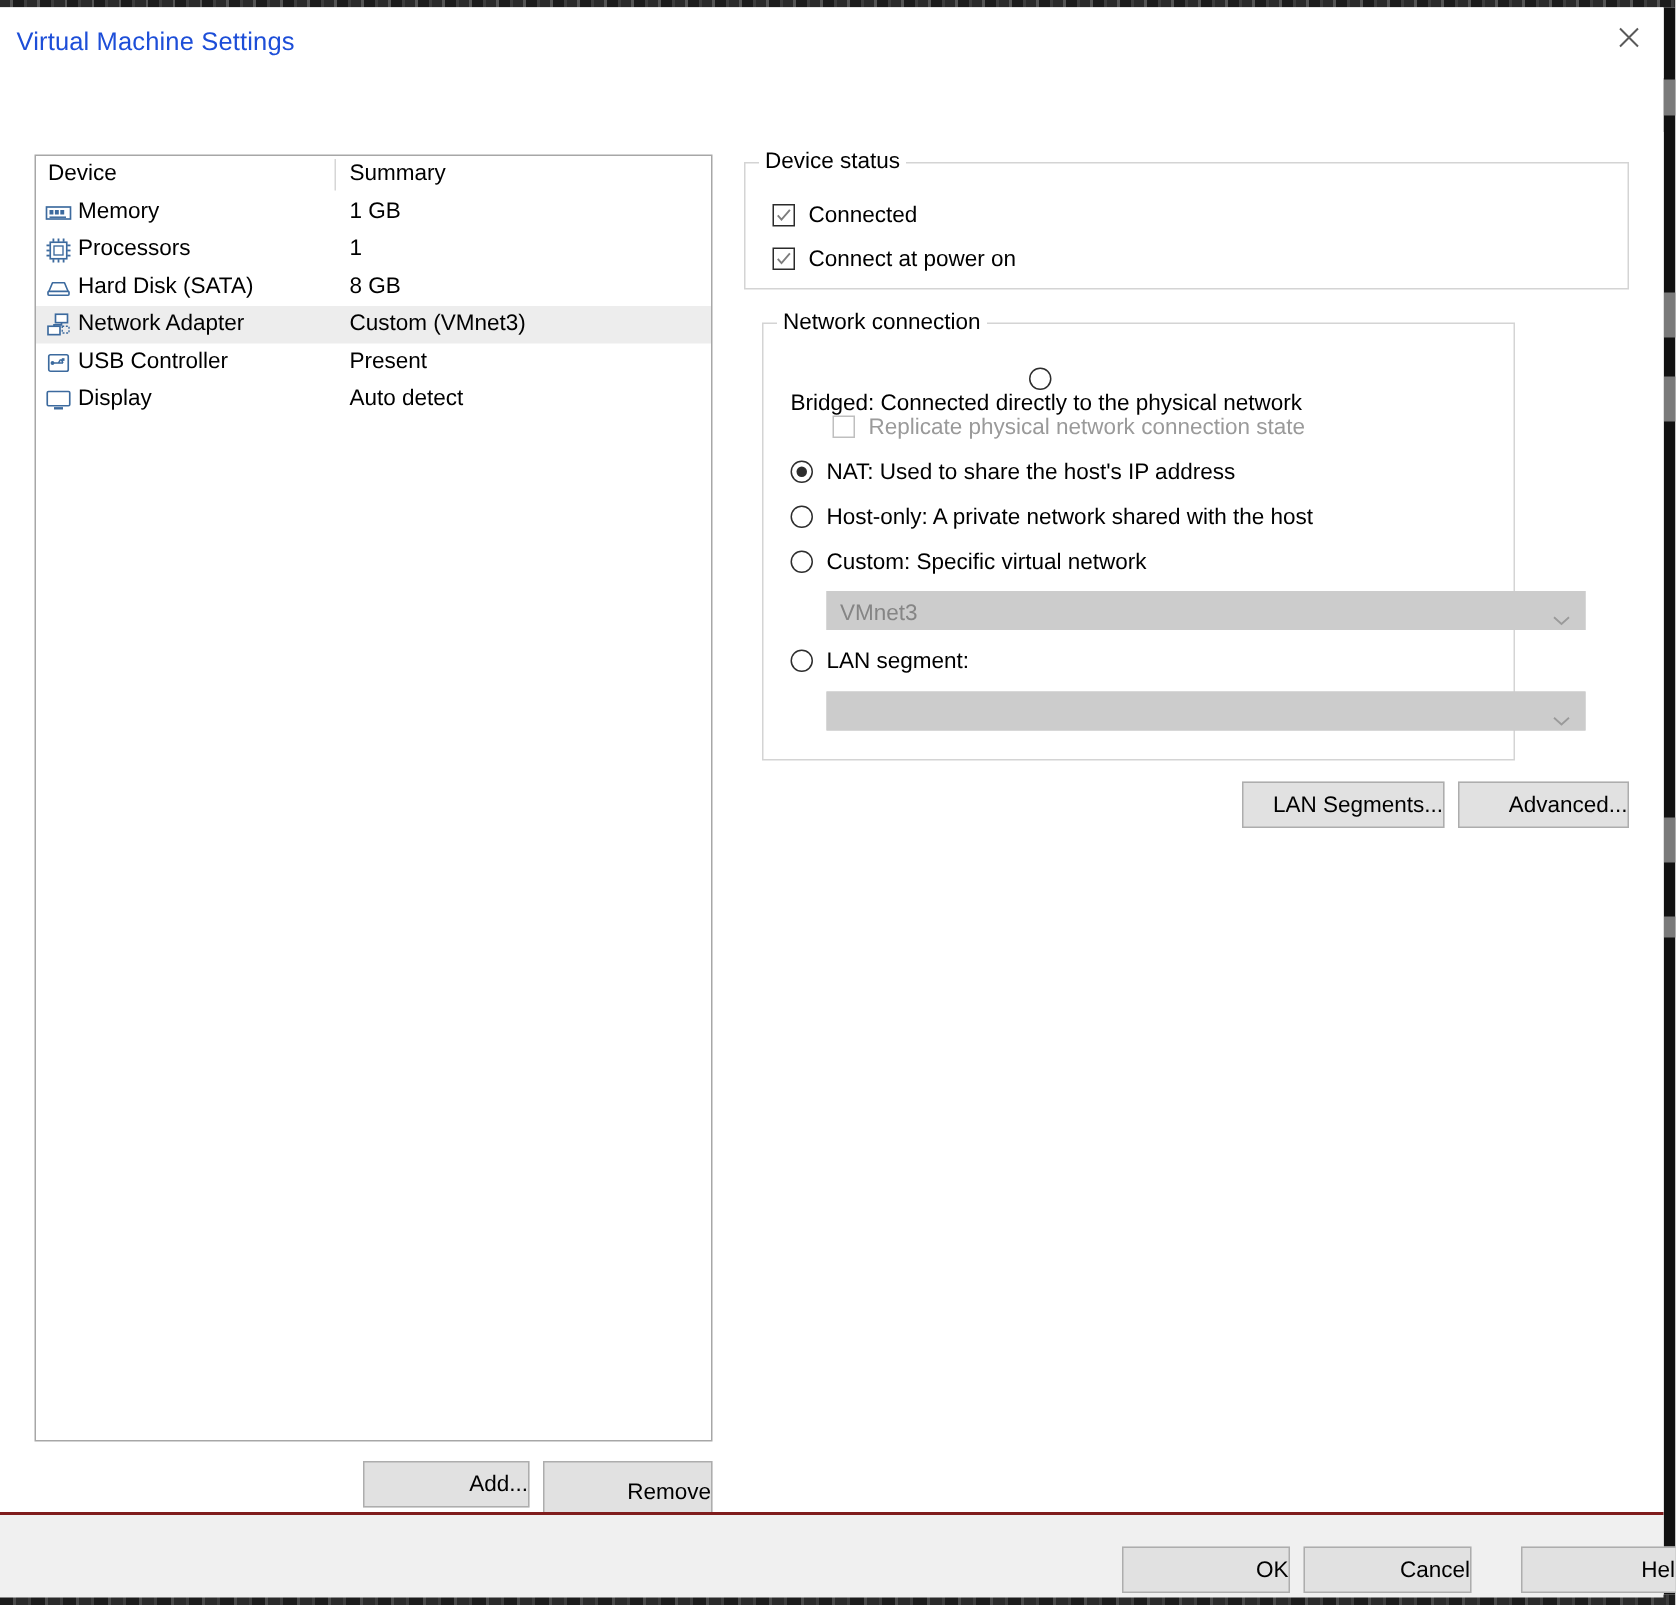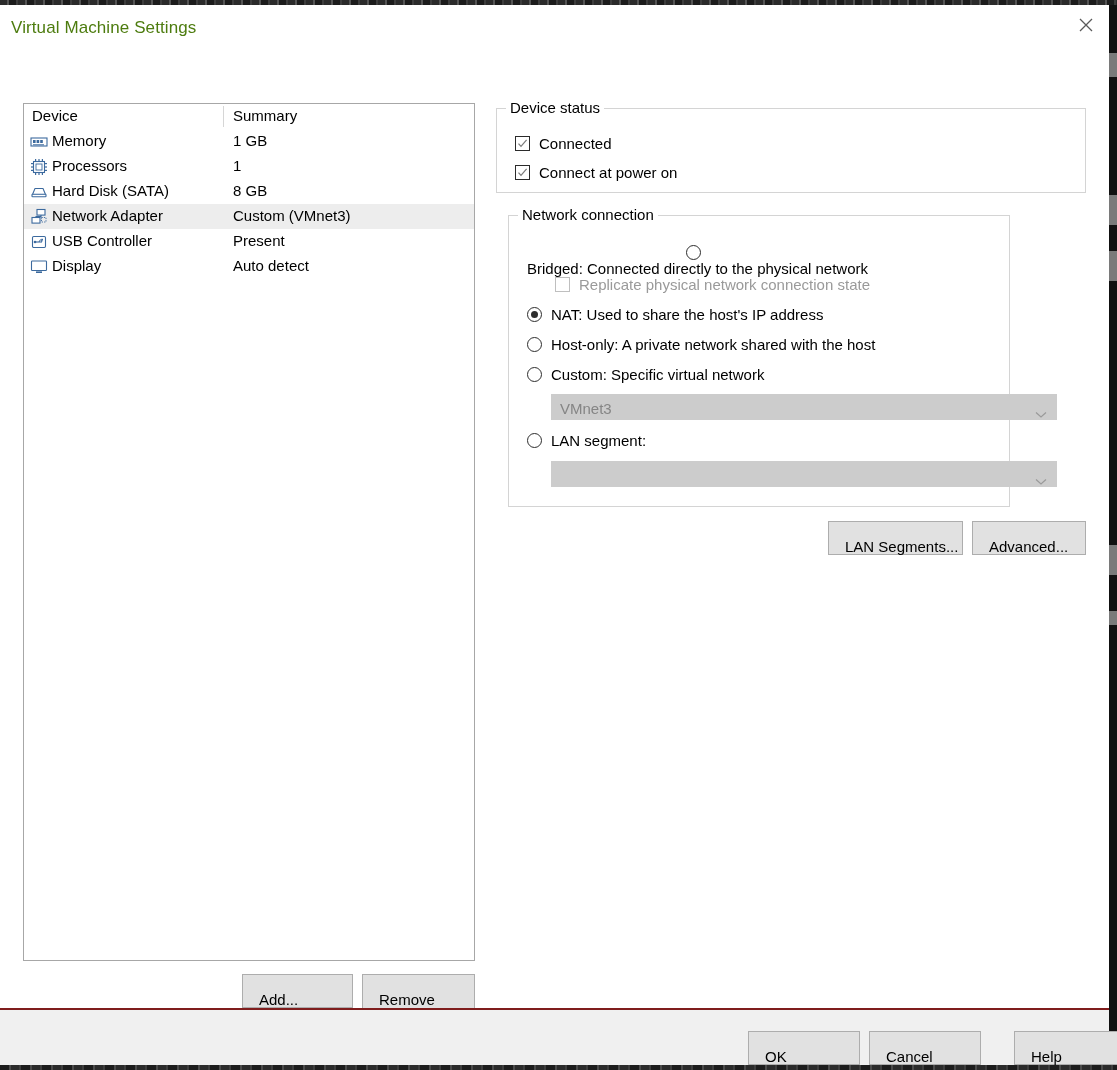--- a/index.html
+++ b/index.html
@@ -66,21 +66,21 @@
   .titlebar {
     position: relative;
     height: 47px;
     background: #ffffff;
   }
   .titlebar .title {
     position: absolute;
     left: 11px;
     top: 13px;
     font-size: 17px;
-    color: #4d7c0f;
+    color: #1d4ed8;
     letter-spacing: 0.1px;
     white-space: nowrap;
   }
   .close-btn {
     position: absolute;
     right: 0; top: 0;
     width: 46px; height: 40px;
     display: flex;
     align-items: center;
     justify-content: center;
@@ -184,24 +184,24 @@
   }
 
   
   .btn {
     box-sizing: border-box;
     border: 1px solid #adadad;
     background: #e1e1e1;
     font-family: "Liberation Sans", sans-serif;
     font-size: 15px;
     color: #000000;
-    text-align: left;
-    cursor: default;
-    white-space: nowrap;
-    padding: 16px;
+    text-align: right;
+    cursor: default;
+    white-space: nowrap;
+    padding: 0;
   }
   .btn-add {
     position: absolute;
     left: 242px; top: 886px;
     width: 111px; height: 31px;
   }
   .btn-remove {
     position: absolute;
     left: 362px; top: 886px;
     width: 113px; height: 40px;

